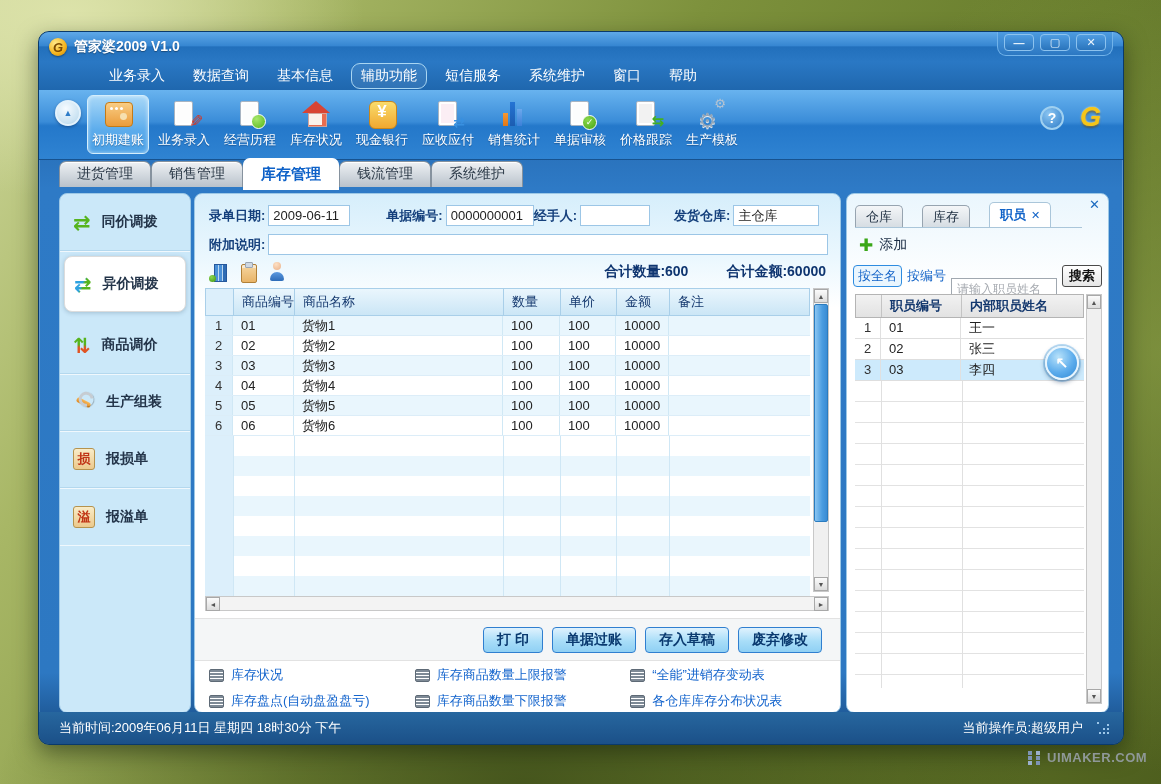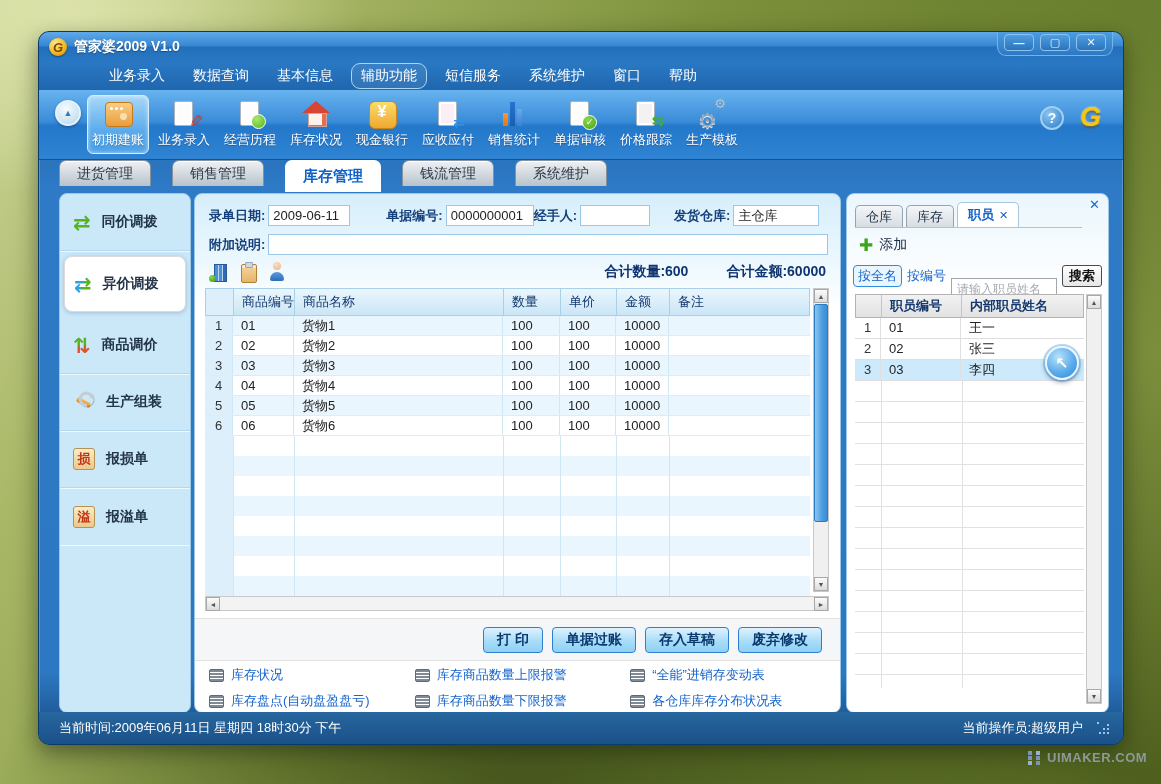--- a/index.html
+++ b/index.html
@@ -92,22 +92,22 @@
   .icon-gears::before { content:"\2699"; position:absolute; left:2px; bottom:-4px; font-size:21px; color:#94a6b8;
     text-shadow:0 1px 0 #e8eef4; }
   .icon-gears::after { content:"\2699"; position:absolute; right:2px; top:-3px; font-size:13px; color:#b6c4d2; }
   .toolbar-right { margin-left:auto; display:flex; align-items:center; gap:16px; padding-right:22px; margin-bottom:14px; }
   .help-btn { width:24px; height:24px; border-radius:50%;
     background:radial-gradient(circle at 35% 30%,#8cc6f2,#2e7cc8); border:2px solid #9fd0f0;
     color:#fff; font-weight:bold; font-size:14px; display:flex; align-items:center; justify-content:center; }
   .brand-g { color:#f5c518; font-size:27px; font-weight:bold; font-style:italic;
     text-shadow:0 2px 2px rgba(90,60,0,.55), 0 0 2px #fff4c0; }
   
-  .tabrow { position:absolute; top:128px; left:0; right:0; height:27px; display:flex; align-items:flex-start;
-    gap:21px; padding-left:20px; }
+  .tabrow { position:absolute; top:128px; left:0; right:0; height:27px; display:flex; align-items:center;
+    gap:0; padding-left:20px; }
   .mtab { height:26px; padding:0 17px; display:flex; align-items:center; font-size:14px; color:#2b3947;
     background:linear-gradient(#eef1f4,#b9c2cb); border:1px solid #86929e; border-bottom:none;
     border-radius:7px 7px 0 0; box-shadow:inset 0 1px 0 #fff; }
   .mtab.active { height:32px; background:#fff; color:#0f62c8; font-weight:bold; font-size:15px;
     border-color:#fff; box-shadow:none; }
   
   .content { position:absolute; top:161px; left:0; right:0; height:520px; }
   .card { position:absolute; background:#fff; border:1px solid #9cc8e6; border-radius:8px; }
   
   .sidebar { left:20px; top:0; width:132px; height:520px; background:#cbe8f9; overflow:hidden; }
@@ -205,21 +205,21 @@
   
   .links { position:absolute; top:466px; left:0; right:0; bottom:0; border-top:1px solid #e2e2e2;
     display:grid; grid-template-columns:1.05fr 1.1fr 1fr; grid-auto-rows:26px; align-items:center;
     padding:1px 14px 0; }
   .qlink { display:flex; align-items:center; gap:7px; font-size:13px; color:#1565cd; white-space:nowrap; }
   .li-icon { width:15px; height:13px; flex:0 0 15px; border:1px solid #5e6a76; border-radius:2px;
     background:repeating-linear-gradient(to bottom,#7e8a96 0 2px,#ffffff 2px 3px); }
   
   .rpanel { left:807px; top:0; width:263px; height:520px; background:linear-gradient(#eaf6fd,#ffffff 18%); }
   .panel-close { position:absolute; top:3px; right:8px; color:#1a6ac0; font-weight:bold; font-size:13px; }
-  .ptabs { position:absolute; top:9px; left:8px; right:26px; height:25px; display:flex; gap:3px;
+  .ptabs { position:absolute; top:9px; left:8px; right:26px; height:25px; display:flex; gap:19px;
     border-bottom:1px solid #aac6da; align-items:flex-end; }
   .ptab { height:22px; padding:0 10px; display:flex; align-items:center; gap:5px; font-size:13px; color:#223244;
     background:linear-gradient(#f4f6f8,#d6dde3); border:1px solid #97a4b0; border-bottom:none;
     border-radius:5px 5px 0 0; }
   .ptab.active { background:#fff; color:#0f62c8; font-weight:bold; height:25px; border-color:#aac6da; }
   .ptab .tclose { color:#0f62c8; font-size:11px; font-weight:bold; }
   .add-row { position:absolute; top:42px; left:12px; display:flex; align-items:center; gap:6px; }
   .plus-icon { color:#3aa718; font-size:17px; font-weight:bold; line-height:1; }
   .add-label { font-size:14px; color:#1a2c44; }
   .filter-row { position:absolute; top:70px; left:6px; right:6px; height:24px; display:flex; align-items:center; gap:5px; }

